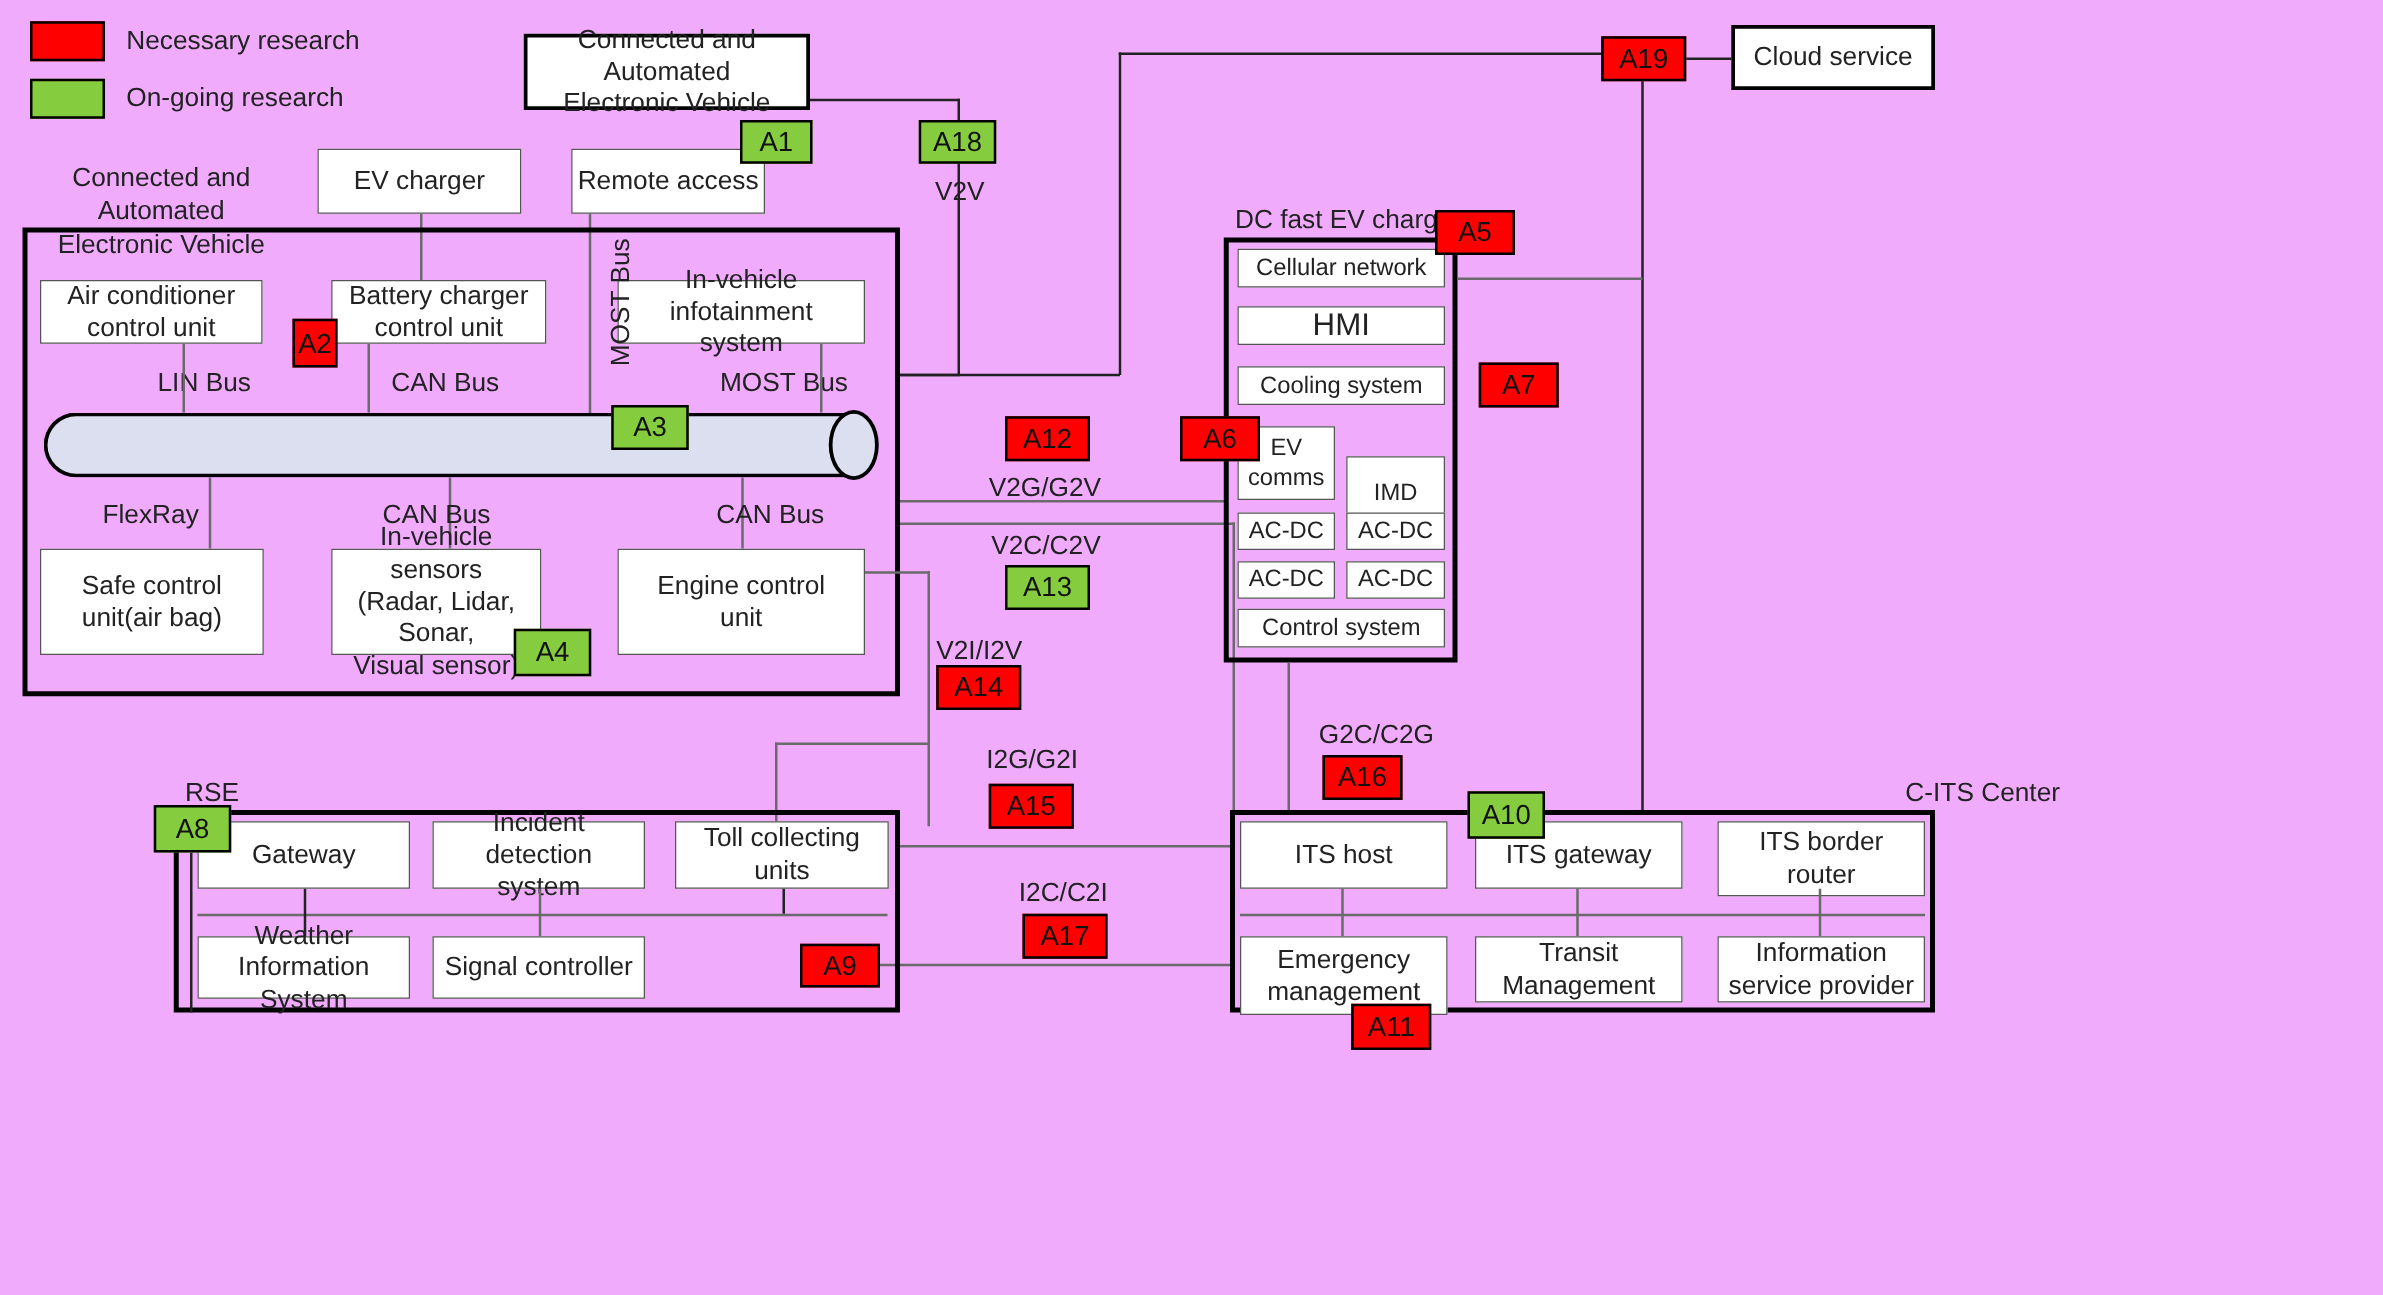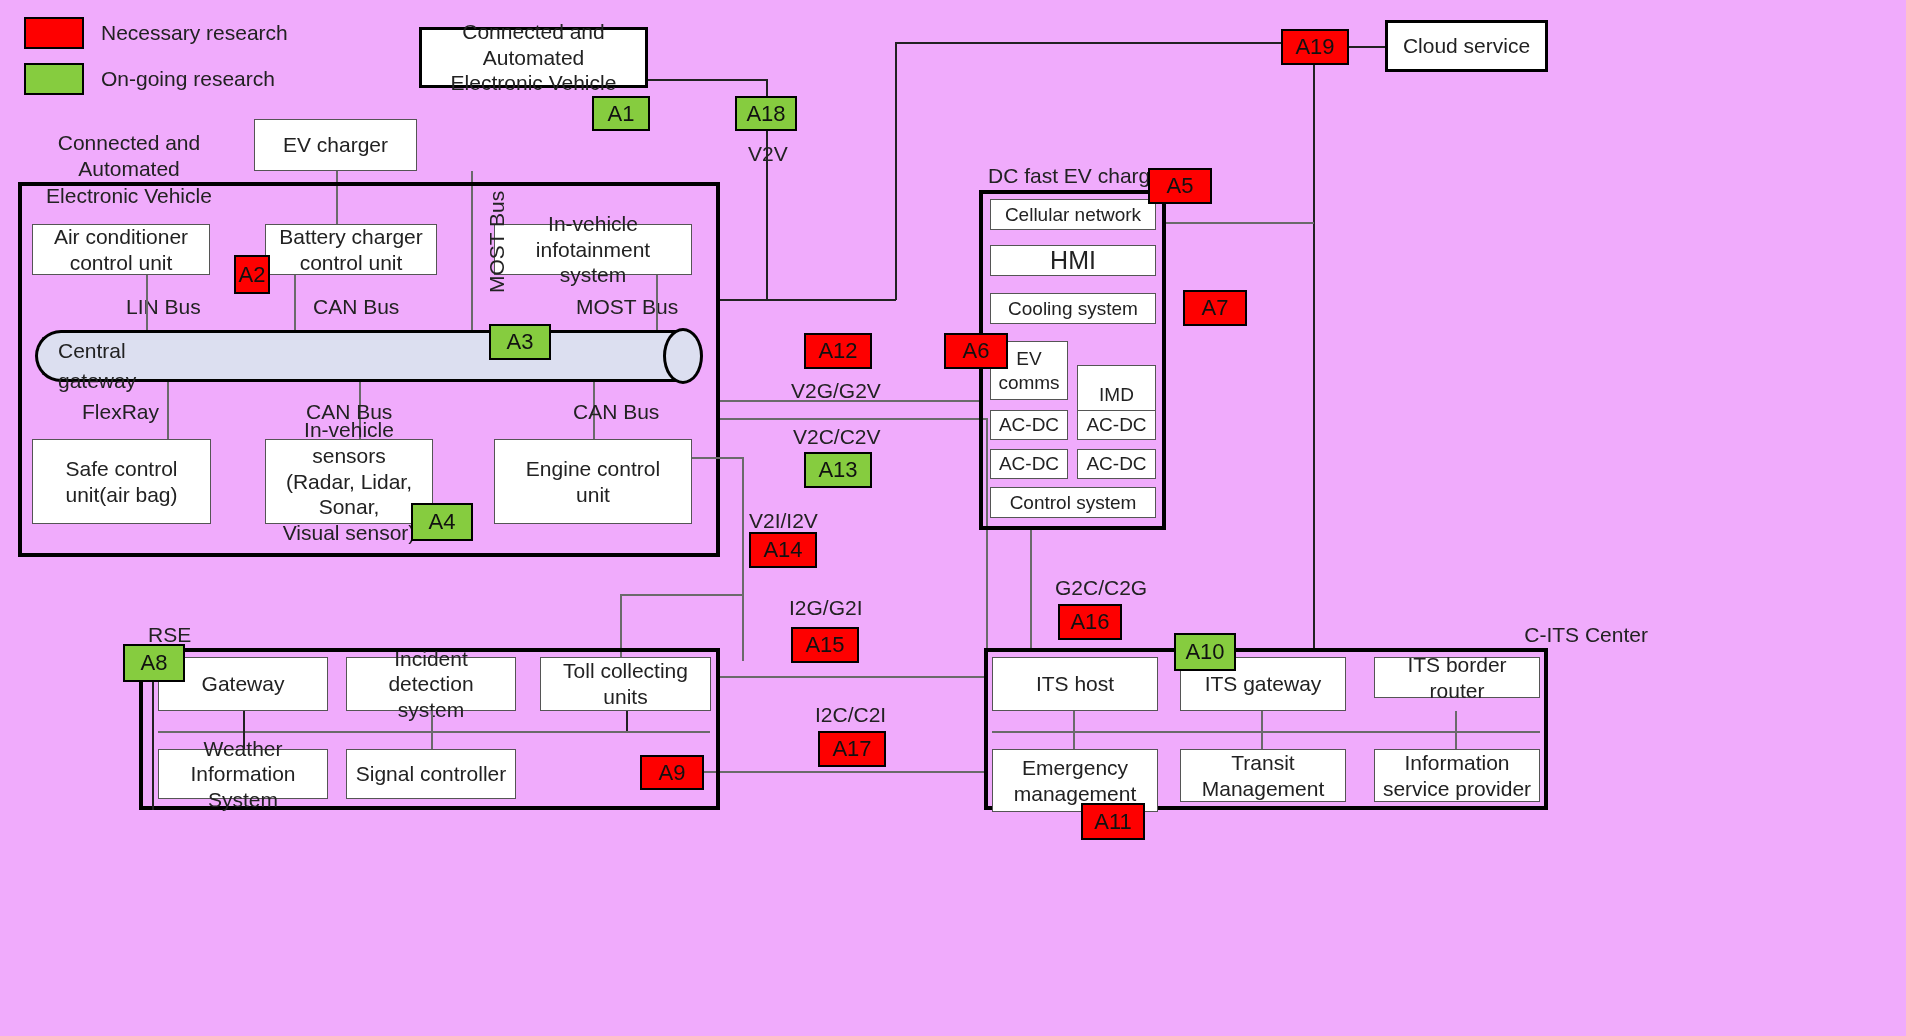--- a/index.html
+++ b/index.html
@@ -68,20 +68,21 @@
 
   <div class="ln lnh dark" style="left:1349px;top:46px;width:36px;"></div>
   <div class="ln lnv dark" style="left:1313px;top:65px;height:585px;"></div>
 
   <div class="box" style="left:1385px;top:20px;width:163px;height:52px;border:3px solid #000;">Cloud service</div>
 
   <div class="txt" style="left:14px;top:130px;width:230px;text-align:center;">Connected and Automated
 Electronic Vehicle</div>
 
   <div class="box" style="left:254px;top:119px;width:163px;height:52px;">EV charger</div>
+  <div class="box" style="left:457px;top:119px;width:155px;height:52px;">Remote access</div>
 
   <div class="tag green" style="left:592px;top:96px;width:58px;height:35px;">A1</div>
 
   <div class="ln lnv" style="left:336px;top:171px;height:70px;"></div>
   <div class="ln lnv" style="left:471px;top:171px;height:160px;"></div>
 
   <div class="thickbox" style="left:18px;top:182px;width:702px;height:375px;"></div>
 
   <div class="box" style="left:32px;top:224px;width:178px;height:51px;flex-direction:column;">Air conditioner
 control unit</div>
@@ -100,22 +101,20 @@
   <div class="txt" style="left:576px;top:294px;width:120px;">MOST Bus</div>
 
   <div class="ln lnv" style="left:146px;top:275px;height:55px;"></div>
   <div class="ln lnv" style="left:294px;top:275px;height:55px;"></div>
   <div class="ln lnv" style="left:656px;top:275px;height:55px;"></div>
 
   <div id="gateway-shape" style="left:35px;top:330px;width:668px;height:52px;">
     <div class="body"></div>
     <div class="cap"></div>
   </div>
-  <div id="gateway-label" style="left:58px;top:336px;width:130px;">Central
-gateway</div>
 
   <div class="tag green" style="left:489px;top:324px;width:62px;height:36px;">A3</div>
 
   <div class="ln lnv" style="left:167px;top:382px;height:57px;"></div>
   <div class="ln lnv" style="left:359px;top:382px;height:57px;"></div>
   <div class="ln lnv" style="left:593px;top:382px;height:57px;"></div>
 
   <div class="txt" style="left:82px;top:399px;width:110px;">FlexRay</div>
   <div class="txt" style="left:306px;top:399px;width:110px;">CAN Bus</div>
   <div class="txt" style="left:573px;top:399px;width:110px;">CAN Bus</div>
@@ -214,21 +213,21 @@
   <div class="ln lnv dark" style="left:152px;top:682px;height:128px;"></div>
 
   <div class="txt" style="left:1448px;top:622px;width:200px;text-align:right;">C-ITS Center</div>
 
   <div class="thickbox" style="left:984px;top:648px;width:564px;height:162px;"></div>
 
   <div class="tag green" style="left:1174px;top:633px;width:62px;height:38px;">A10</div>
 
   <div class="box" style="left:992px;top:657px;width:166px;height:54px;">ITS host</div>
   <div class="box" style="left:1180px;top:657px;width:166px;height:54px;">ITS gateway</div>
-  <div class="box" style="left:1374px;top:657px;width:166px;height:41px;">ITS border router</div>
+  <div class="box" style="left:1374px;top:657px;width:166px;height:60px;">ITS border router</div>
 
   <div class="box" style="left:992px;top:749px;width:166px;height:63px;flex-direction:column;">Emergency
 management</div>
   <div class="box" style="left:1180px;top:749px;width:166px;height:53px;flex-direction:column;">Transit
 Management</div>
   <div class="box" style="left:1374px;top:749px;width:166px;height:53px;flex-direction:column;">Information
 service provider</div>
 
   <div class="ln lnh" style="left:992px;top:731px;width:548px;"></div>
   <div class="ln lnv" style="left:1073px;top:711px;height:38px;"></div>

